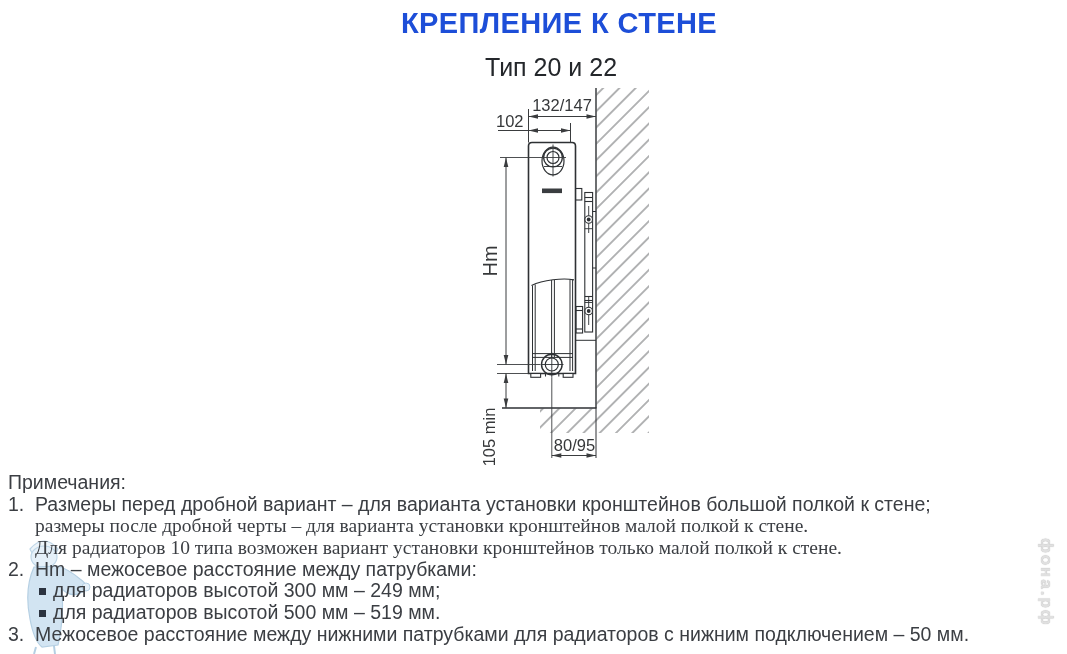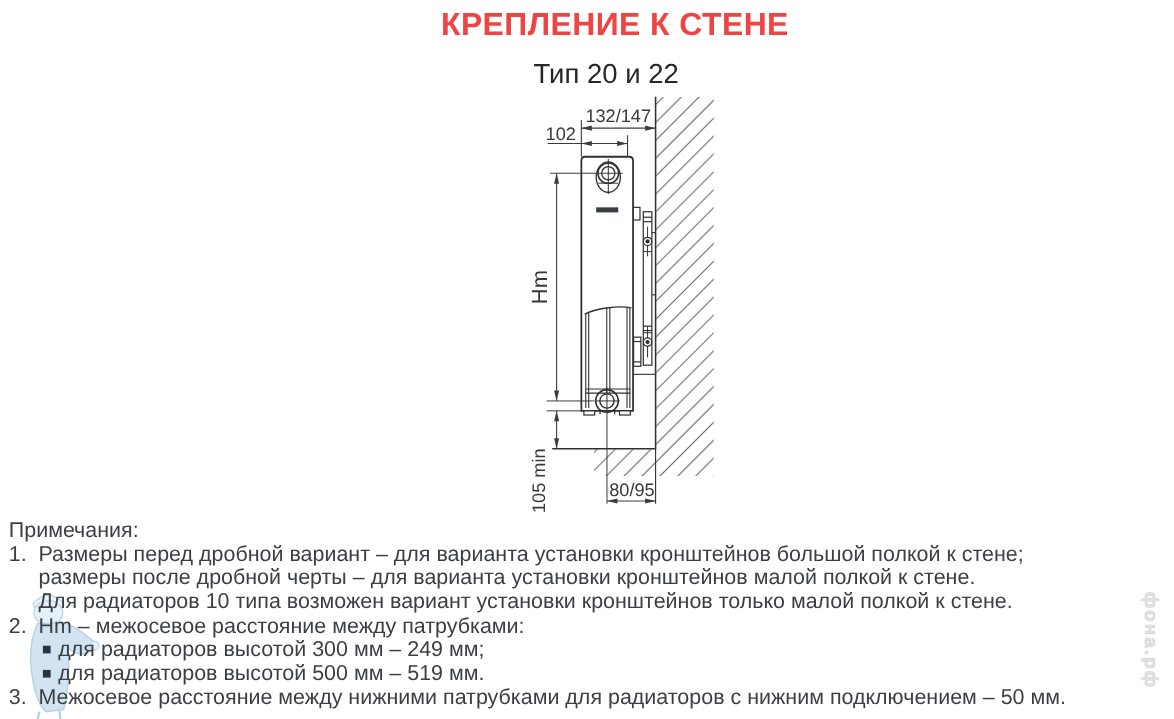--- a/index.html
+++ b/index.html
@@ -1,30 +1,30 @@
 <!DOCTYPE html>
 <html><head>
 <meta charset="utf-8">
 <style>
   html,body{margin:0;padding:0;background:#fff;}
   .page{position:relative;width:1067px;height:654px;background:#ffffff;overflow:hidden;
         font-family:"Liberation Sans",sans-serif;}
   .title{position:absolute;top:7px;left:559px;transform:translateX(-50%);
-         font-size:29px;font-weight:bold;letter-spacing:.4px;color:#ef4444;white-space:nowrap;text-align:center;}
+         font-size:29px;font-weight:bold;letter-spacing:.4px;color:#1d4ed8;white-space:nowrap;text-align:center;}
   .subtitle{position:absolute;top:53px;left:551px;transform:translateX(-50%);
             font-size:25px;font-weight:400;color:#24272b;white-space:nowrap;}
   svg.diagram{position:absolute;left:0;top:0;}
   svg text{font-family:"Liberation Sans",sans-serif;fill:#36383a;}
   .dimtxt{font-size:16.5px;}
   .dimtxt-big{font-size:20px;}
   .notes{position:absolute;left:8px;top:472px;width:1058px;font-size:19.5px;
          color:#3b3e43;white-space:nowrap;z-index:3;}
   .nrow{height:21.7px;line-height:21.7px;}
   .nrow .num{display:inline-block;width:27px;}
-  .cont{padding-left:27px;}
+  .cont{padding-left:27px;font-family:Liberation Serif, serif;}
   .brow{padding-left:31px;}
   .sq{display:inline-block;width:7px;height:7px;background:#2b3340;margin-right:7px;vertical-align:2px;}
   .wm-blue{position:absolute;left:12px;top:527px;z-index:1;opacity:.75;}
   .wm-site{position:absolute;left:1036px;top:538px;writing-mode:vertical-rl;z-index:1;
            font-size:17px;font-weight:bold;letter-spacing:2px;color:#e0e0e0;
            text-shadow:0 0 1px #a8a8a8;}
 </style>
 </head>
 <body>
 

